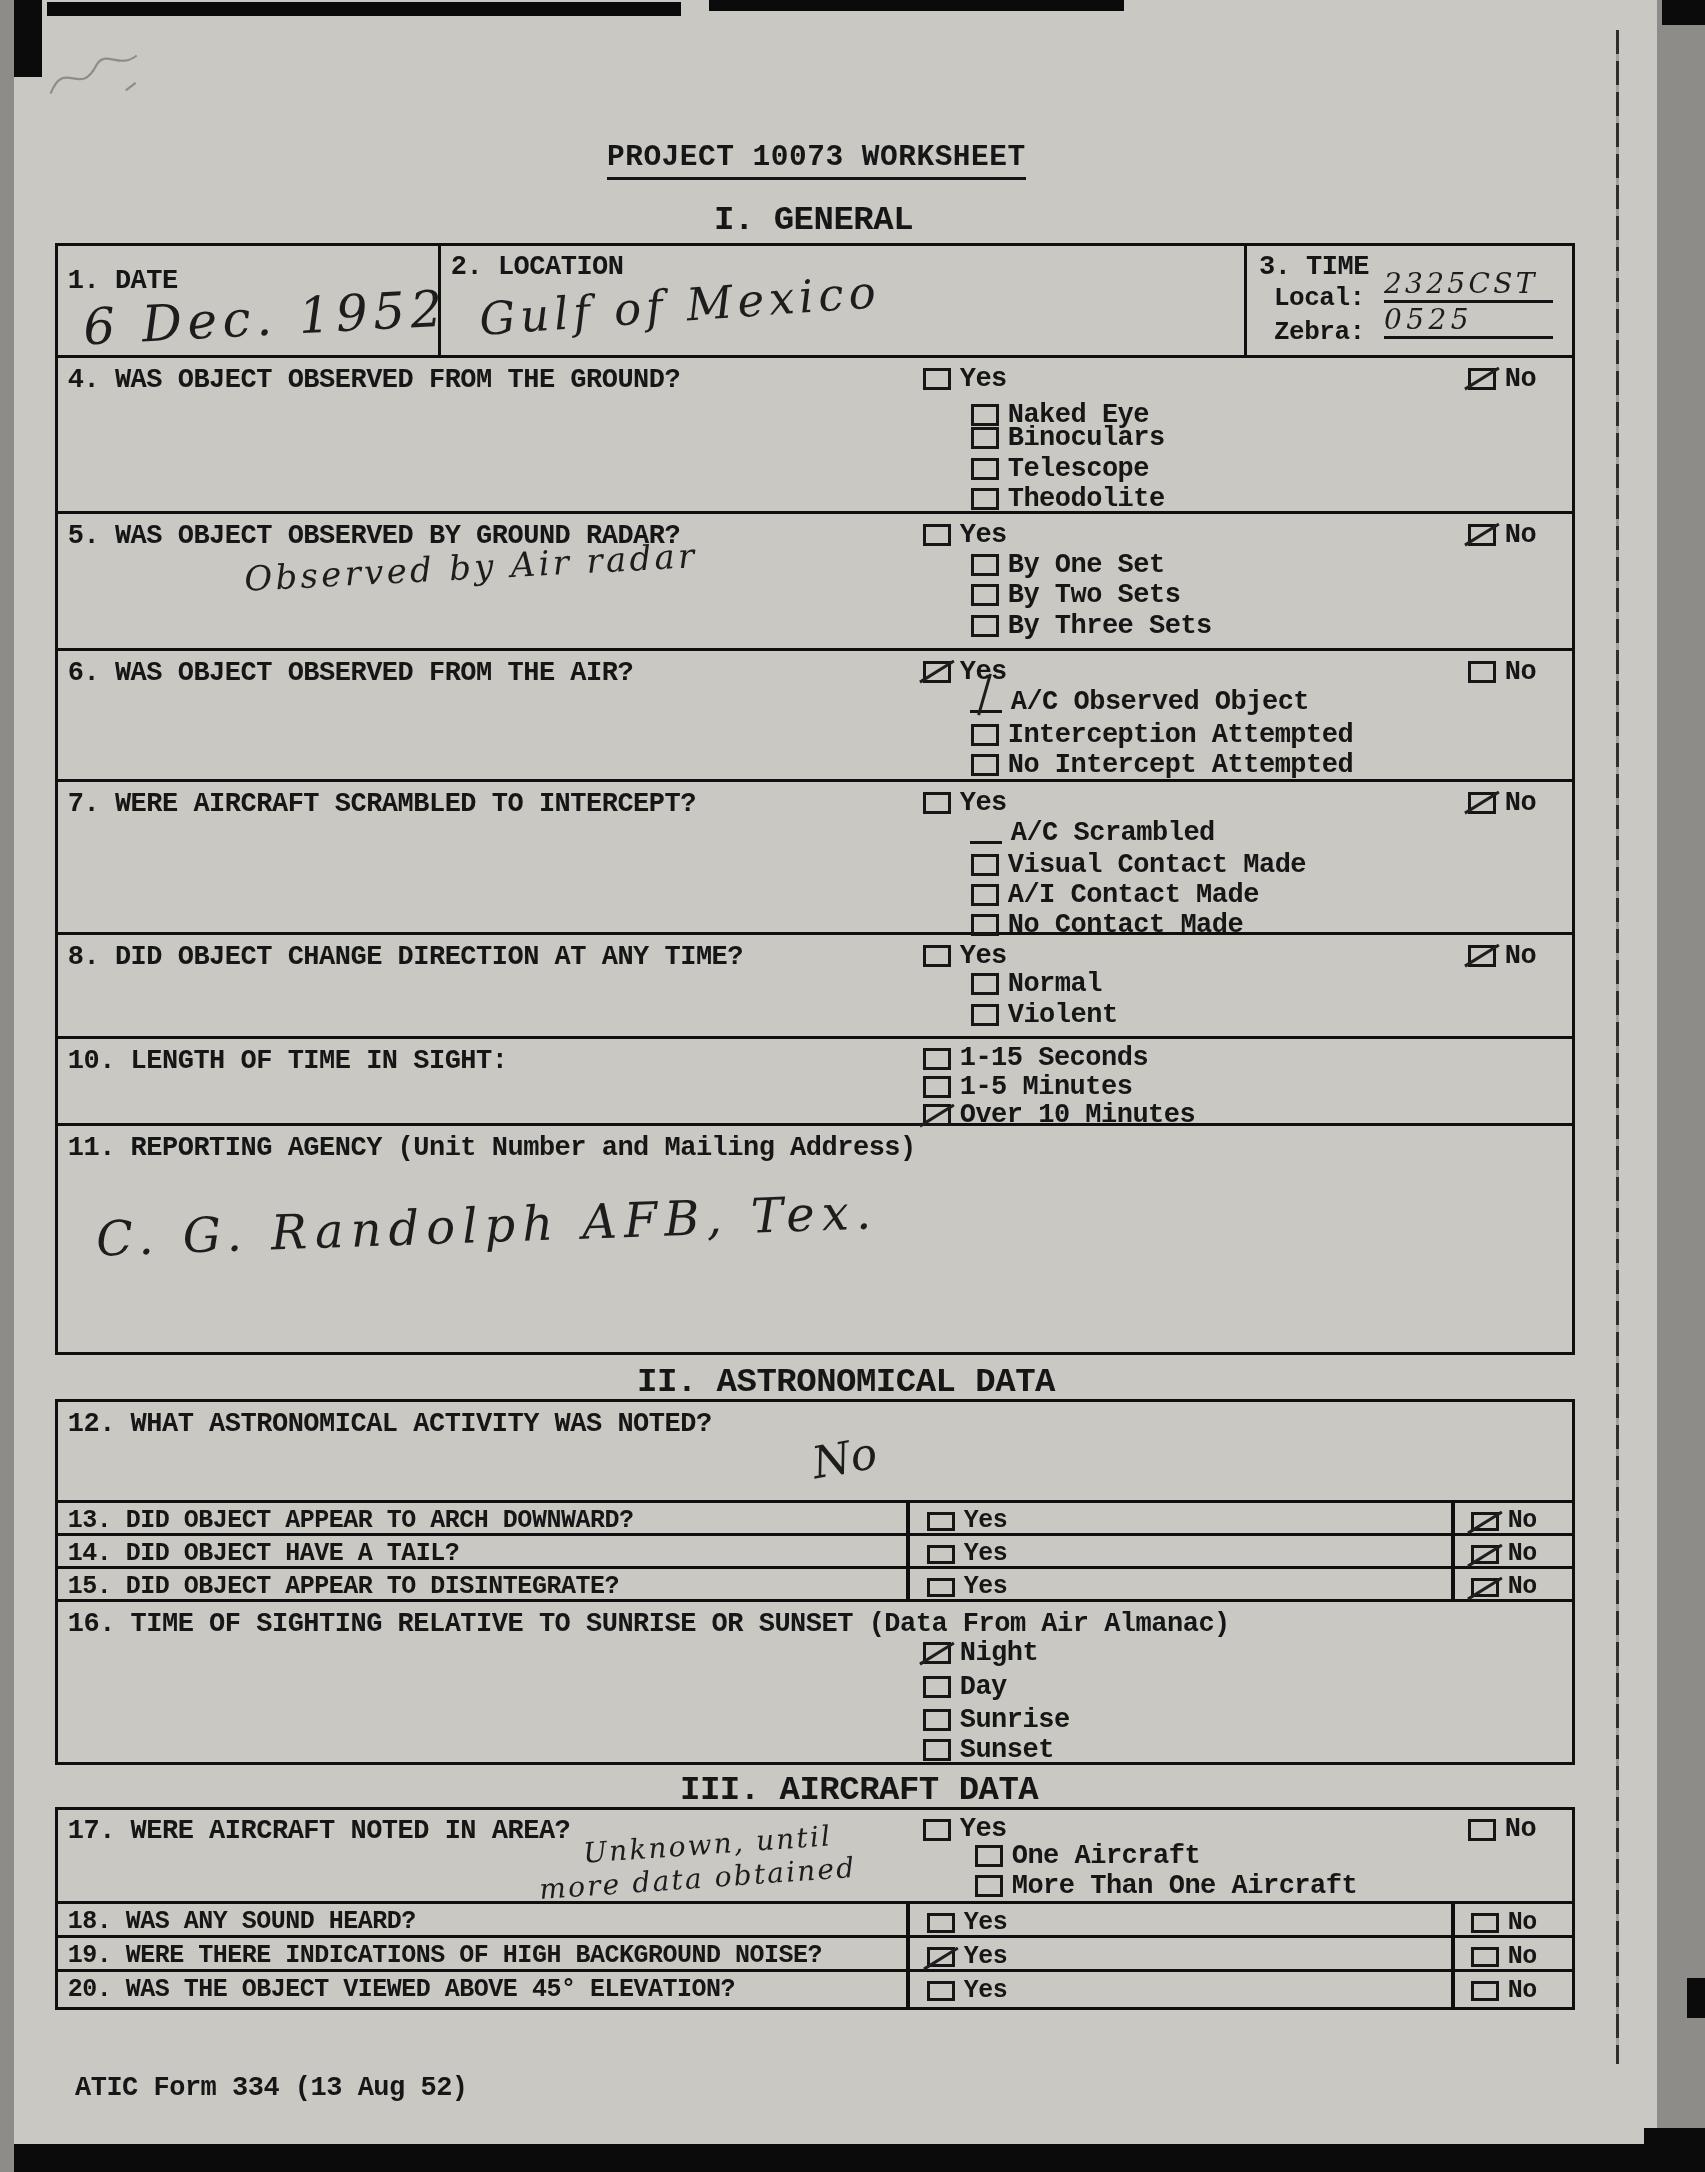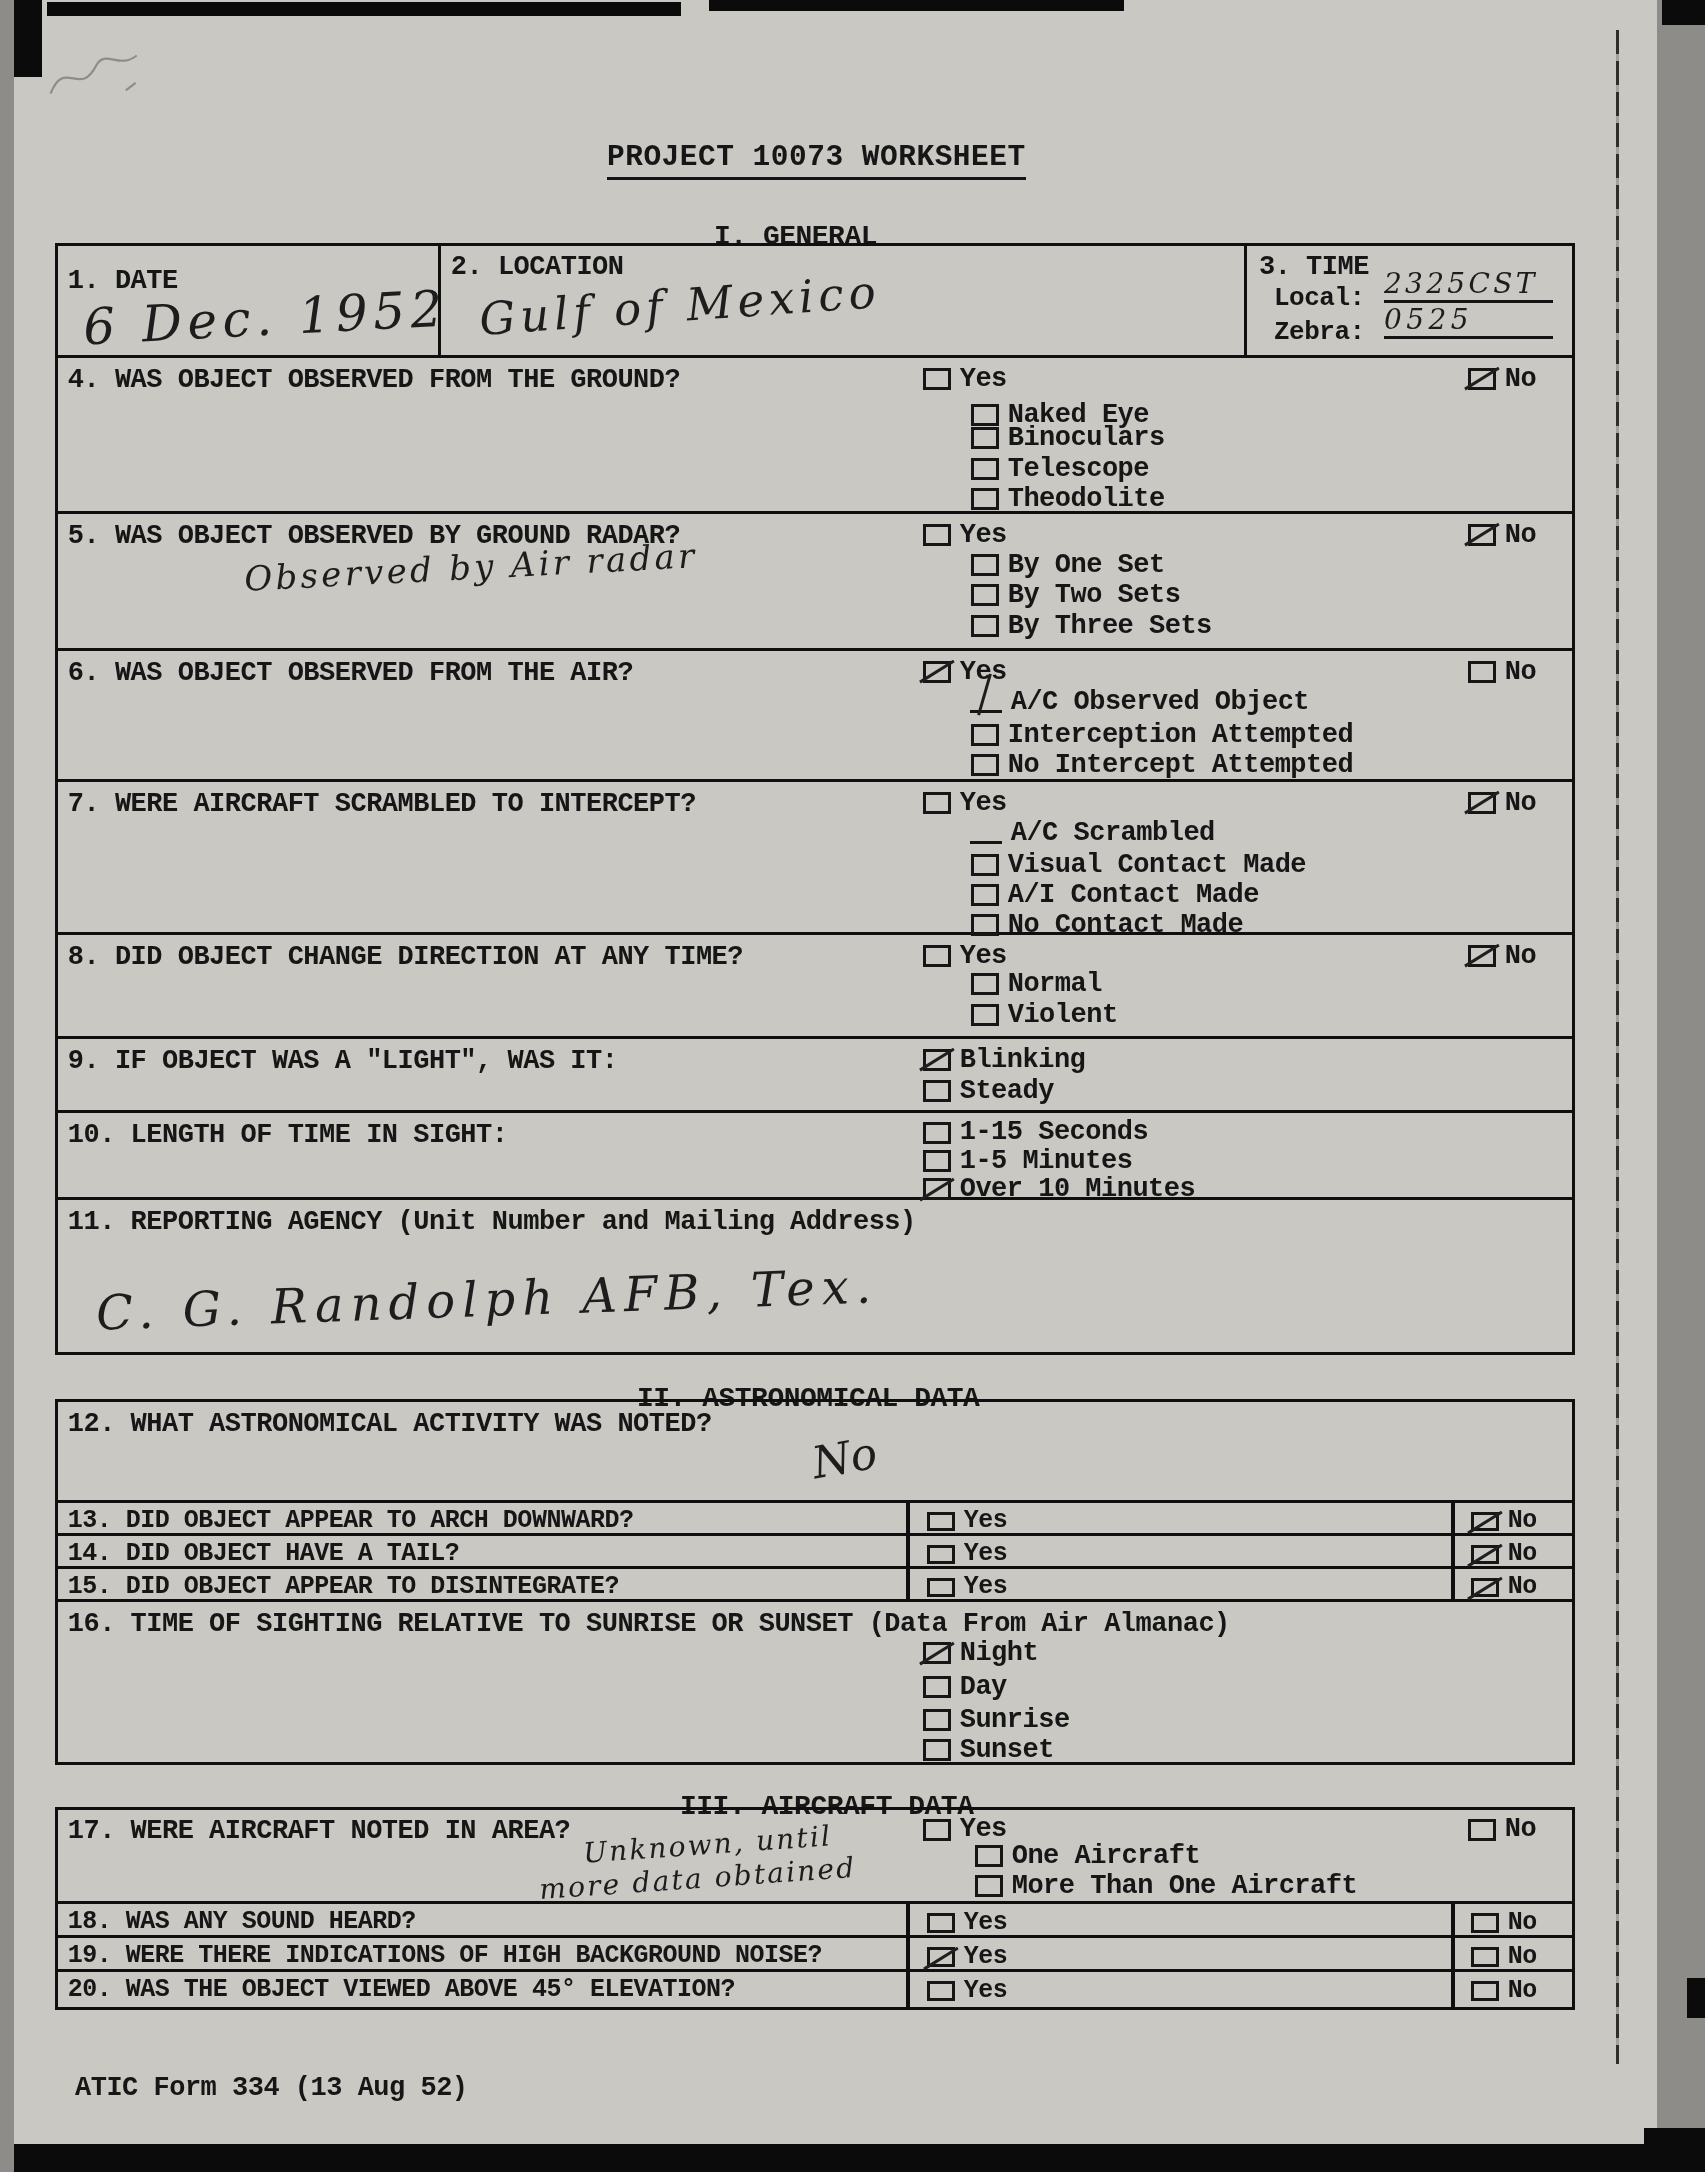--- a/index.html
+++ b/index.html
@@ -3,21 +3,21 @@
 <meta charset="utf-8">
 <style>
   html,body{margin:0;padding:0;background:#8d8c88;}
   #page{position:relative;width:1706px;height:2172px;background:#8d8c88;overflow:hidden;
         font-family:"Liberation Mono","DejaVu Sans Mono",monospace;}
   #paper{position:absolute;left:14px;top:0;width:1643px;height:2172px;background:#c9c8c3;}
   .abs{position:absolute;}
   .t{font-family:"Liberation Mono","DejaVu Sans Mono",monospace;font-weight:700;
      font-size:27px;line-height:1.12;letter-spacing:-0.5px;color:#161616;white-space:nowrap;}
   .title-text{font-size:29.5px;letter-spacing:0.5px;border-bottom:3.8px solid #141414;padding-bottom:3.3px;}
-  .sec{font-size:28px;margin-top:20px;}
+  .sec{font-size:34px;}
   .tbl{position:absolute;border:3.8px solid #0f0f0f;box-sizing:border-box;}
   .row{position:relative;border-bottom:3.8px solid #0f0f0f;box-sizing:border-box;}
   .row:last-child{border-bottom:none;}
   .cell{position:absolute;top:0;height:100%;border-right:3.8px solid #0f0f0f;box-sizing:border-box;}
   .opt{display:flex;align-items:center;gap:8.7px;}
   .cb{box-sizing:border-box;width:28px;height:22px;border:3.3px solid #161616;position:relative;flex:none;}
   .cb.checked::after{content:'';position:absolute;left:-8.7px;top:6.6px;width:40px;height:3.3px;
       background:#1f1f1f;transform:rotate(-32deg);}
   .slim .t{font-size:25px;}
   .vdiv{position:absolute;top:-1.6px;bottom:-1.6px;width:3.8px;background:#0f0f0f;}
@@ -193,31 +193,20 @@
         <div class="abs opt" style="left:913px;top:34px">
           <span class="cb"></span>
           <span class="t">Normal</span>
         </div>
         <div class="abs opt" style="left:913px;top:65px">
           <span class="cb"></span>
           <span class="t">Violent</span>
         </div>
       </div>
 
-      <div class="row" style="height:74px">
-        <div class="abs t" style="left:9.8px;top:6.6px">9. IF OBJECT WAS A "LIGHT", WAS IT:</div>
-        <div class="abs opt" style="left:865px;top:5.5px">
-          <span class="cb checked"></span>
-          <span class="t">Blinking</span>
-        </div>
-        <div class="abs opt" style="left:865px;top:37px">
-          <span class="cb"></span>
-          <span class="t">Steady</span>
-        </div>
-      </div>
 
       <div class="row" style="height:87px">
         <div class="abs t" style="left:9.8px;top:6.6px">10. LENGTH OF TIME IN SIGHT:</div>
         <div class="abs opt" style="left:865px;top:4.4px">
           <span class="cb"></span>
           <span class="t">1-15 Seconds</span>
         </div>
         <div class="abs opt" style="left:865px;top:33px">
           <span class="cb"></span>
           <span class="t">1-5 Minutes</span>

